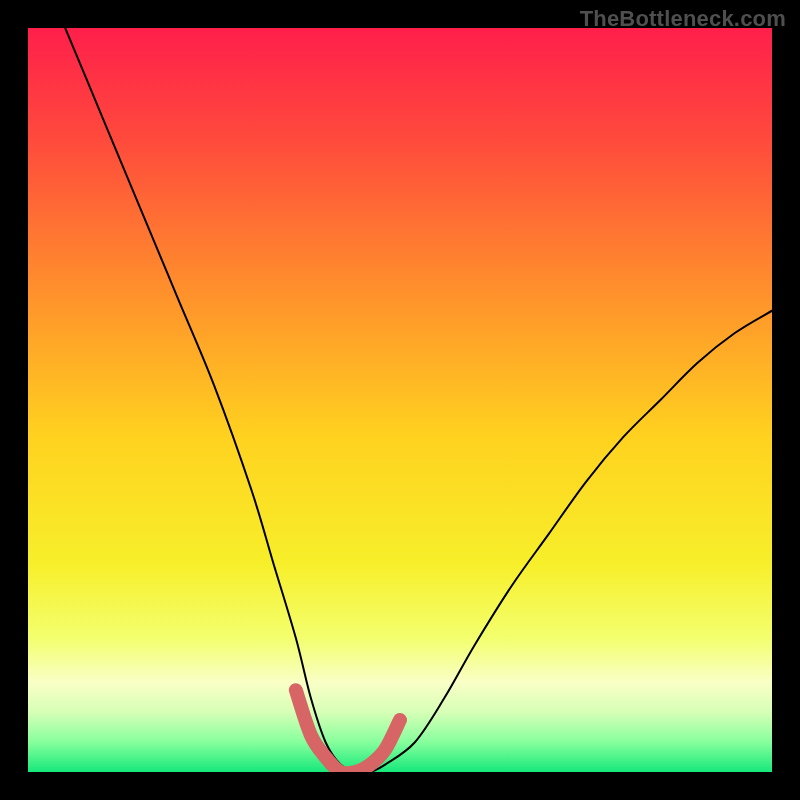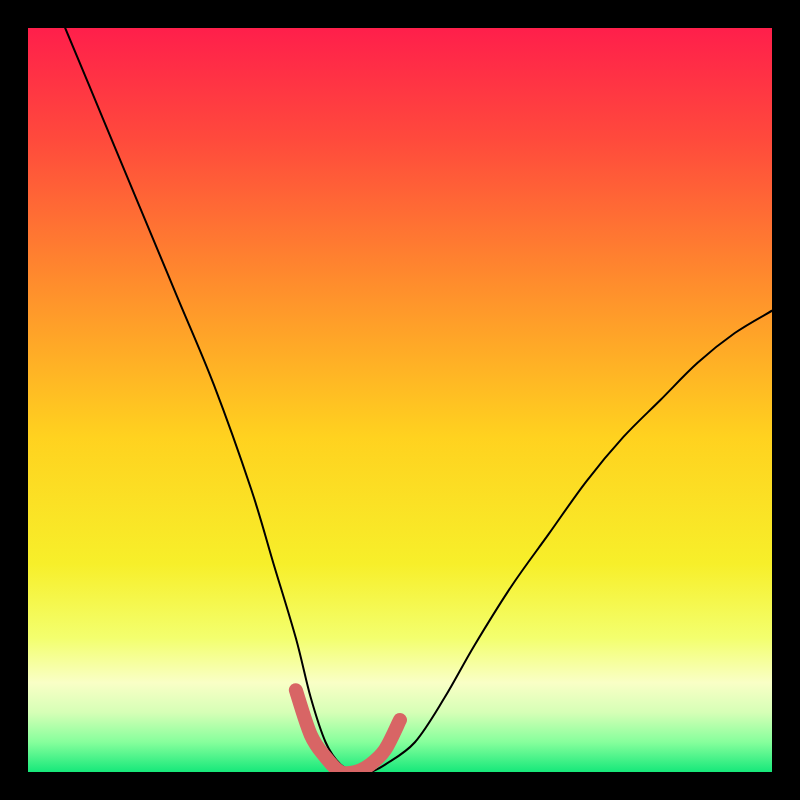--- a/index.html
+++ b/index.html
@@ -33,20 +33,21 @@
     font-weight: 600;
     letter-spacing: 0.2px;
     user-select: none;
   }
   svg { display: block; }
 </style>
 </head>
 <body>
 
 <div class="frame">
+  <div class="watermark">TheBottleneck.com</div>
   <div class="plot">
     <svg id="chart-svg" width="744" height="744" viewBox="0 0 744 744" preserveAspectRatio="none">
       <defs>
         <linearGradient id="bg-grad" x1="0" y1="0" x2="0" y2="1">
             <stop offset="0%" stop-color="#ff1f4b"></stop>
             <stop offset="15%" stop-color="#ff4a3c"></stop>
             <stop offset="35%" stop-color="#ff8f2c"></stop>
             <stop offset="55.00000000000001%" stop-color="#ffd21f"></stop>
             <stop offset="72%" stop-color="#f7ef2a"></stop>
             <stop offset="82%" stop-color="#f3ff6e"></stop>

